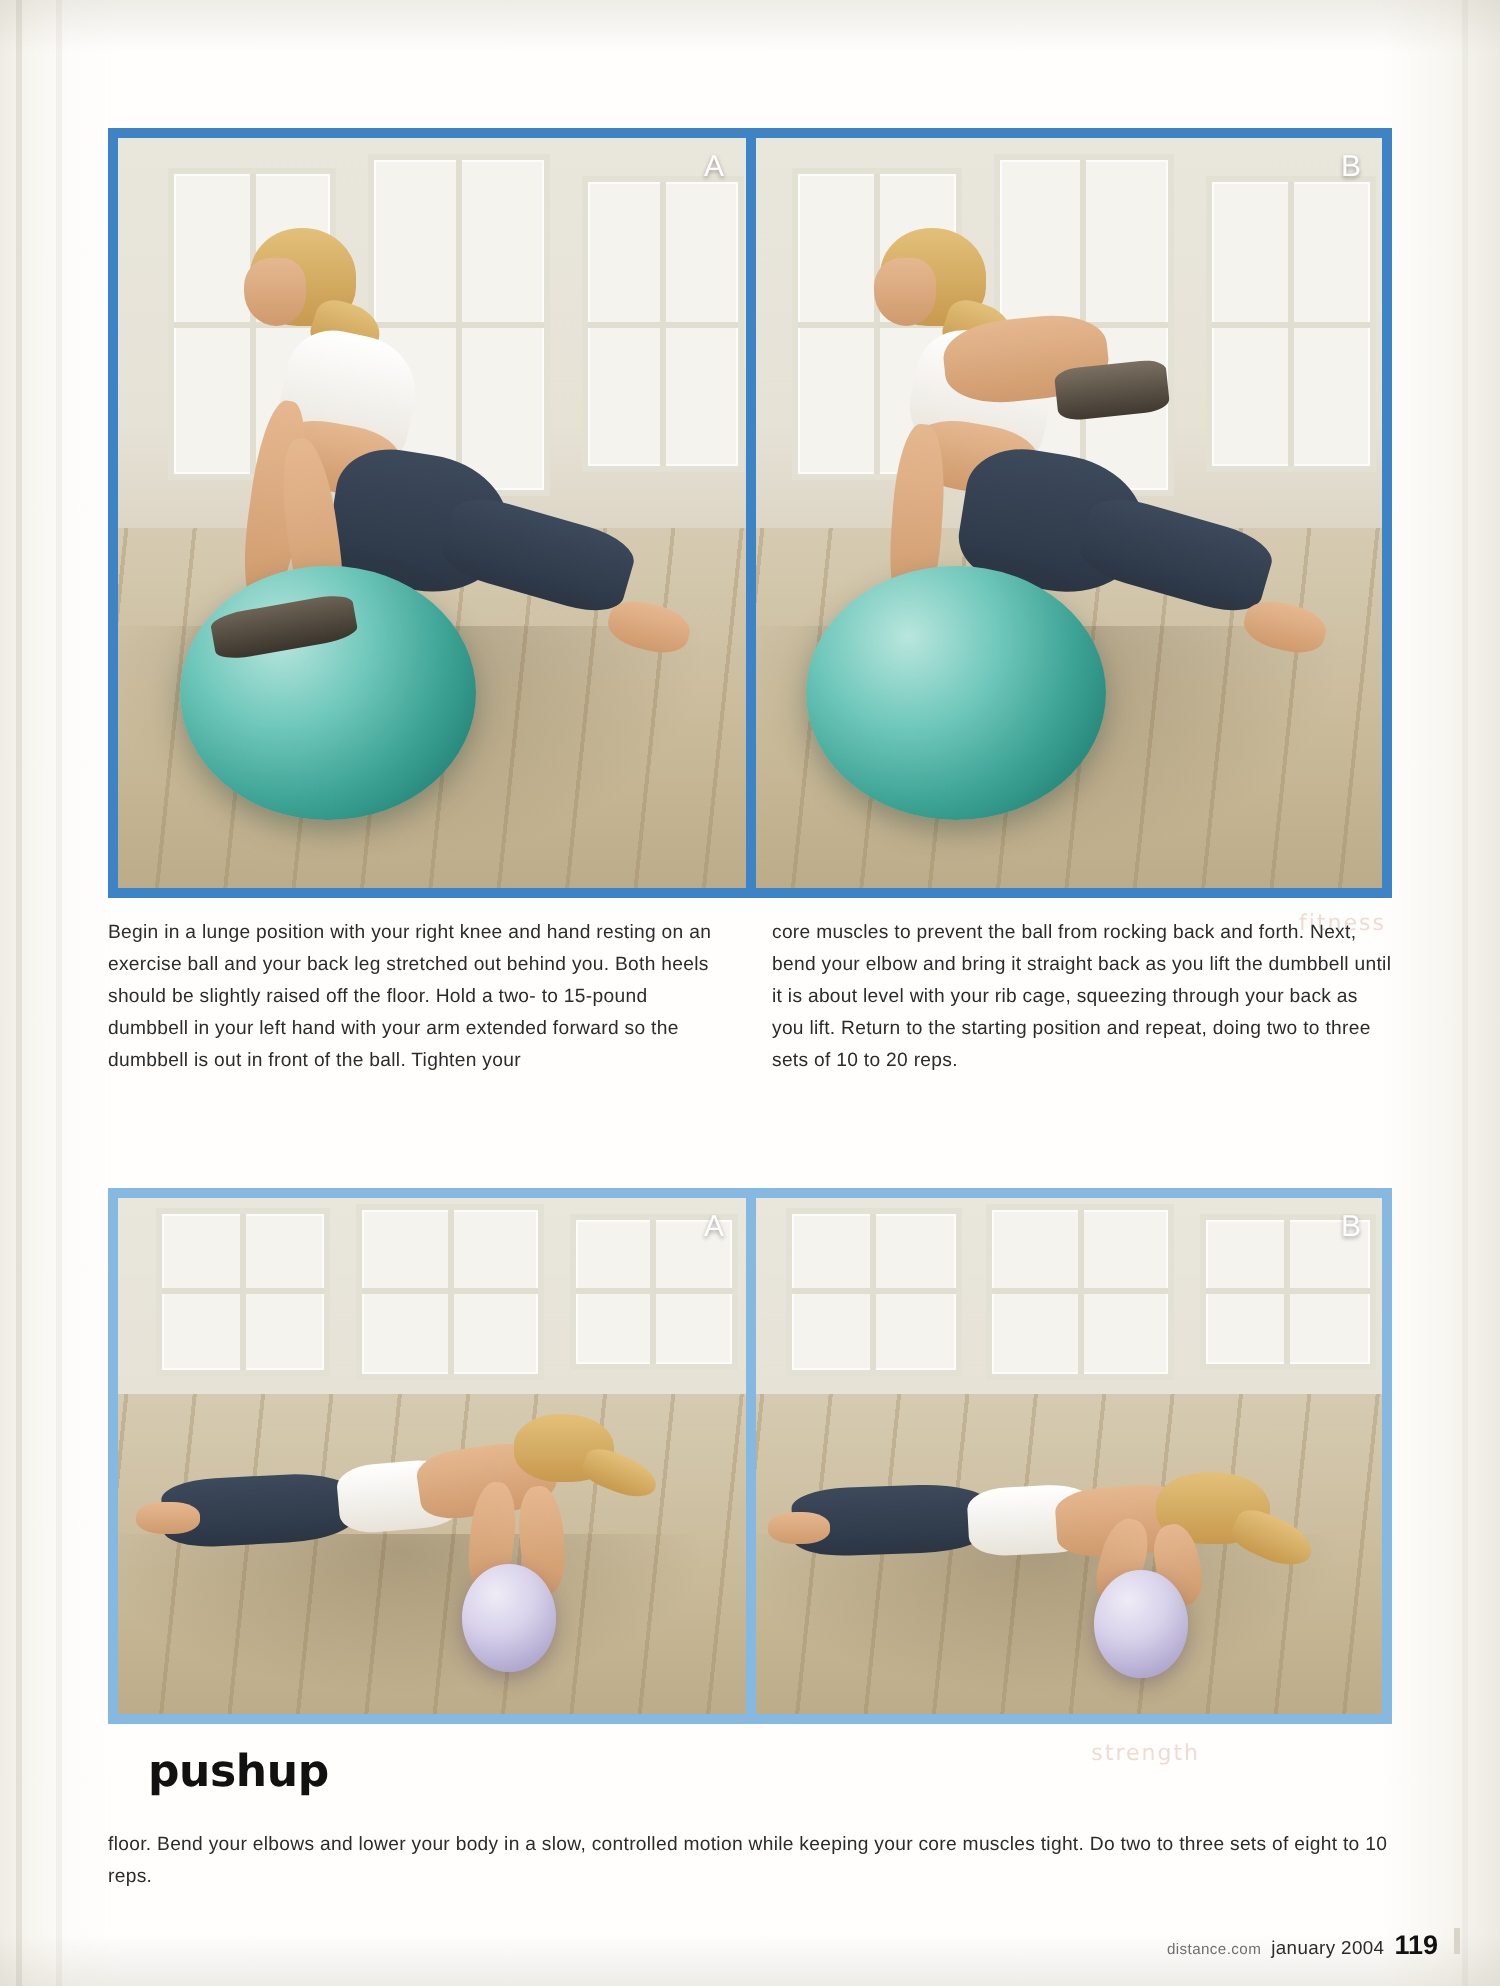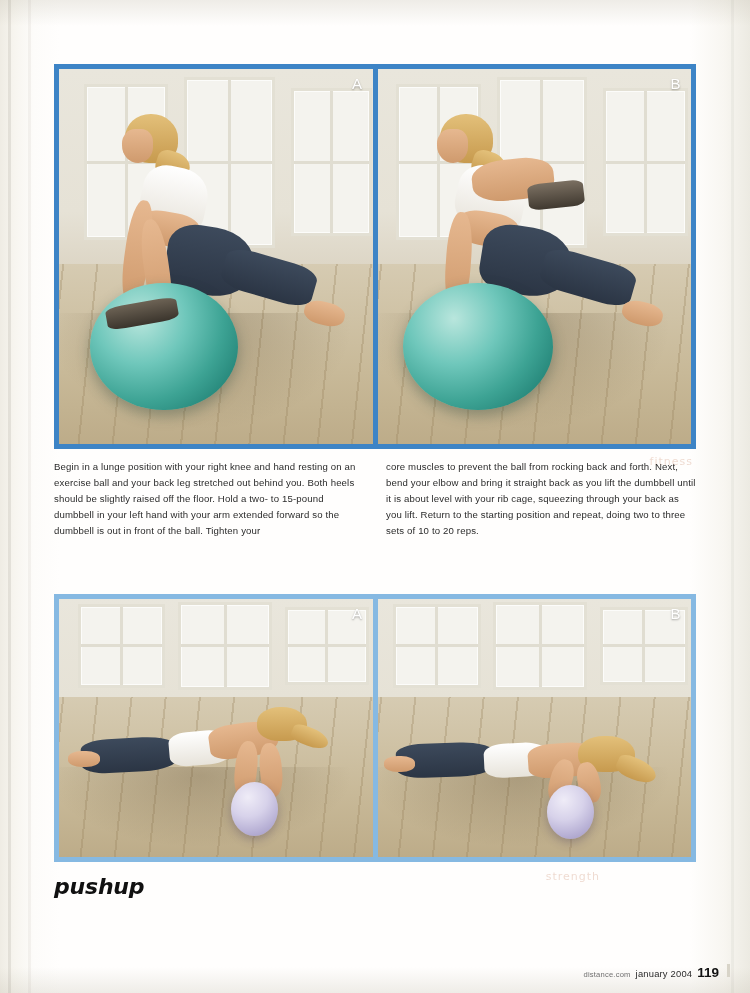--- a/index.html
+++ b/index.html
@@ -156,21 +156,21 @@
 
   
   .exercise-title {
     font-family: "DejaVu Sans", sans-serif;
     font-weight: bold;
     font-size: 22px;
     color: #111111;
     letter-spacing: -0.2px;
     margin: 12px 0 6px 0;
   }
-  #block-pushup .exercise-title { margin-left: 0; font-style: italic; }
+  #block-pushup .exercise-title { margin-left: 20px; }
 
   .cols {
     display: flex;
     gap: 22px;
   }
   .col {
     flex: 1 1 0;
     font-size: 9.6px;
     line-height: 16.2px;
     color: #2b2b2b;
@@ -324,20 +324,21 @@
           <div class="body-part skin" style="left:55%; top:62%; width:7%; height:17%; border-radius:44%; transform:rotate(16deg);"></div>
           <div class="body-part skin" style="left:64%; top:63%; width:7%; height:16%; border-radius:44%; transform:rotate(-12deg);"></div>
           <div class="ball purple" style="left:54%; top:72%; width:15%; height:21%;"></div>
         </div>
         <div class="photo-label">B</div>
       </div>
     </div>
 
     <h2 class="exercise-title">pushup</h2>
     <div class="cols">
+      <p class="col">floor. Bend your elbows and lower your body in a slow, controlled motion while keeping your core muscles tight. Do two to three sets of eight to 10 reps.</p>
     </div>
   </div>
 
   <div class="footer">
     <span class="site">distance.com</span>
     <span class="issue">january 2004</span>
     <span class="pageno">119</span>
     <span class="bar"></span>
   </div>
 

